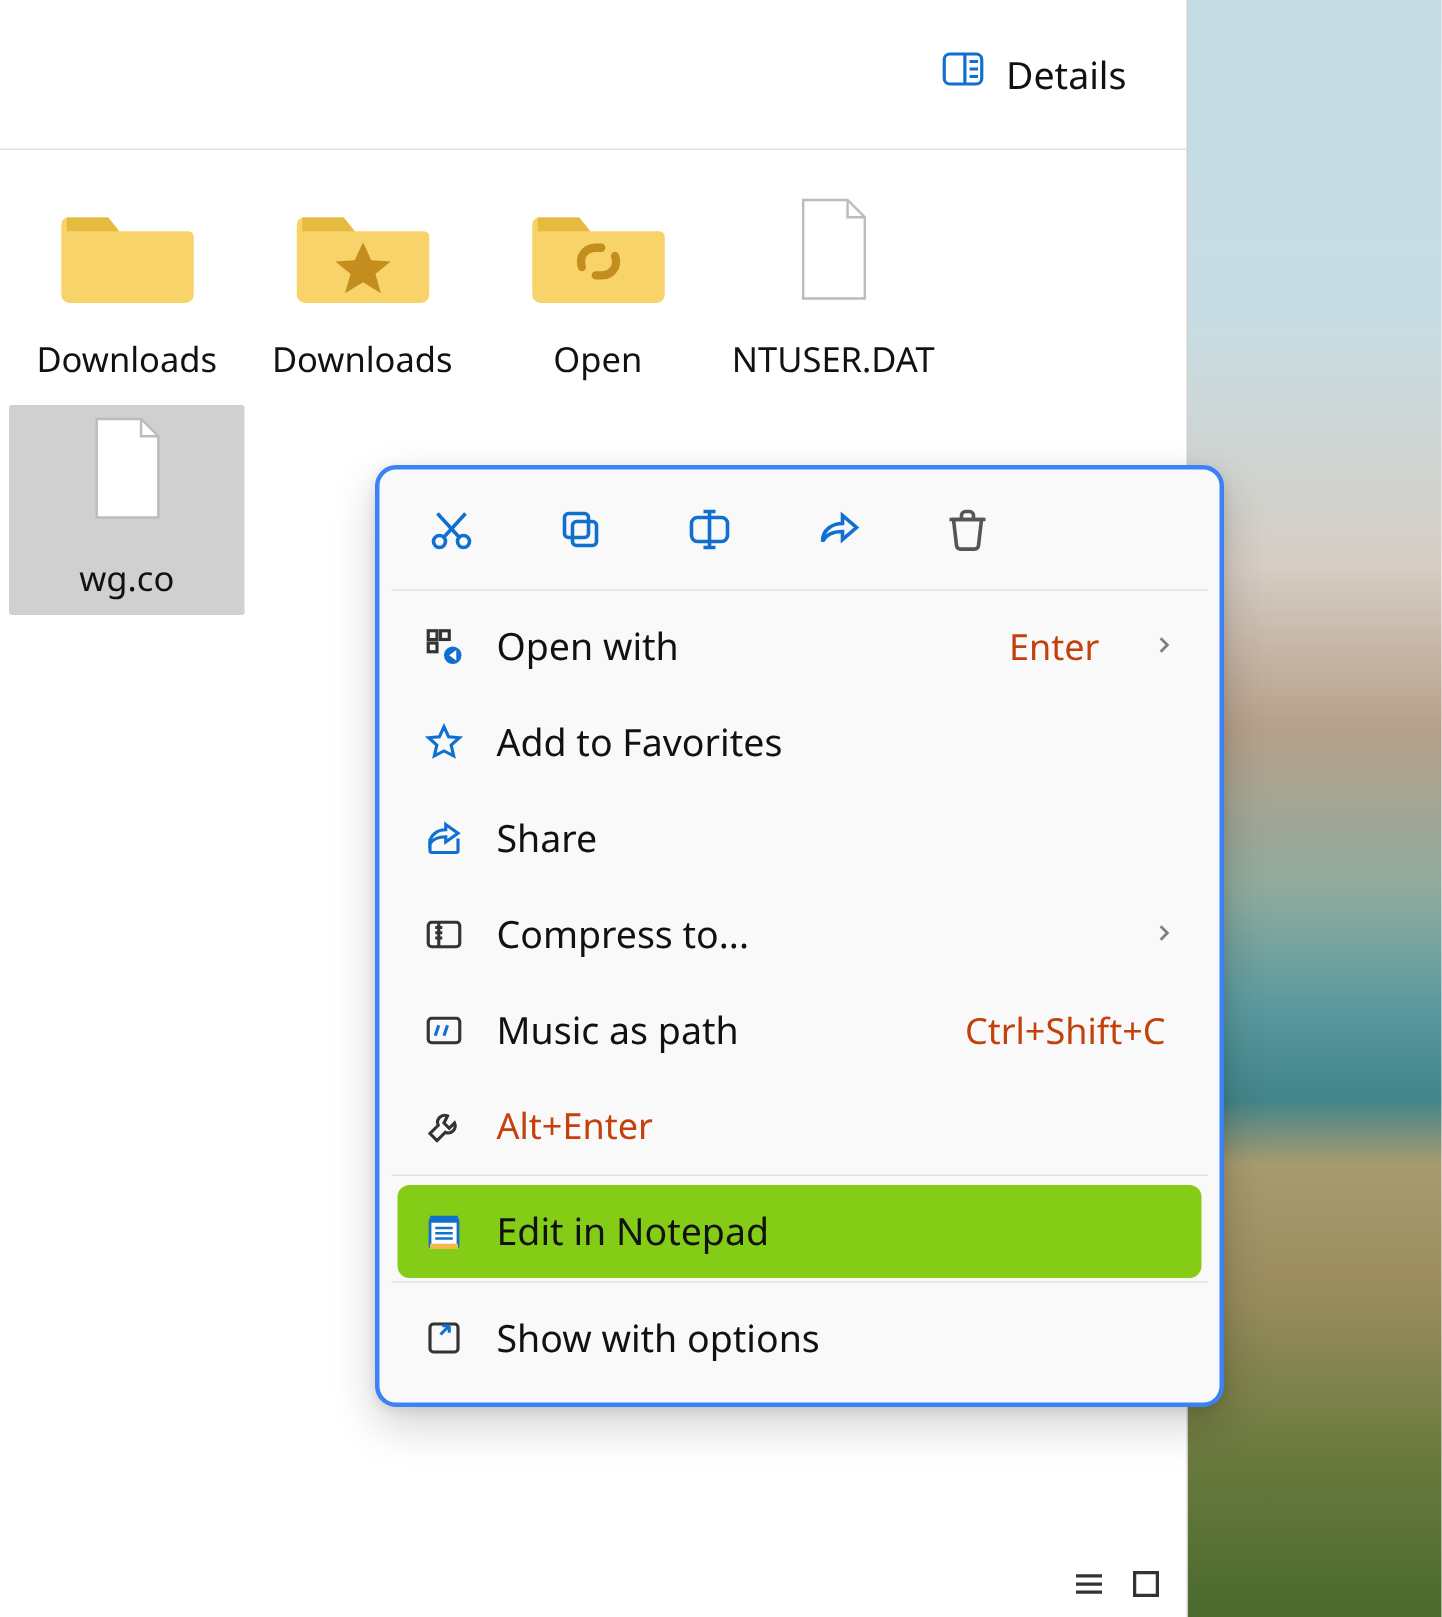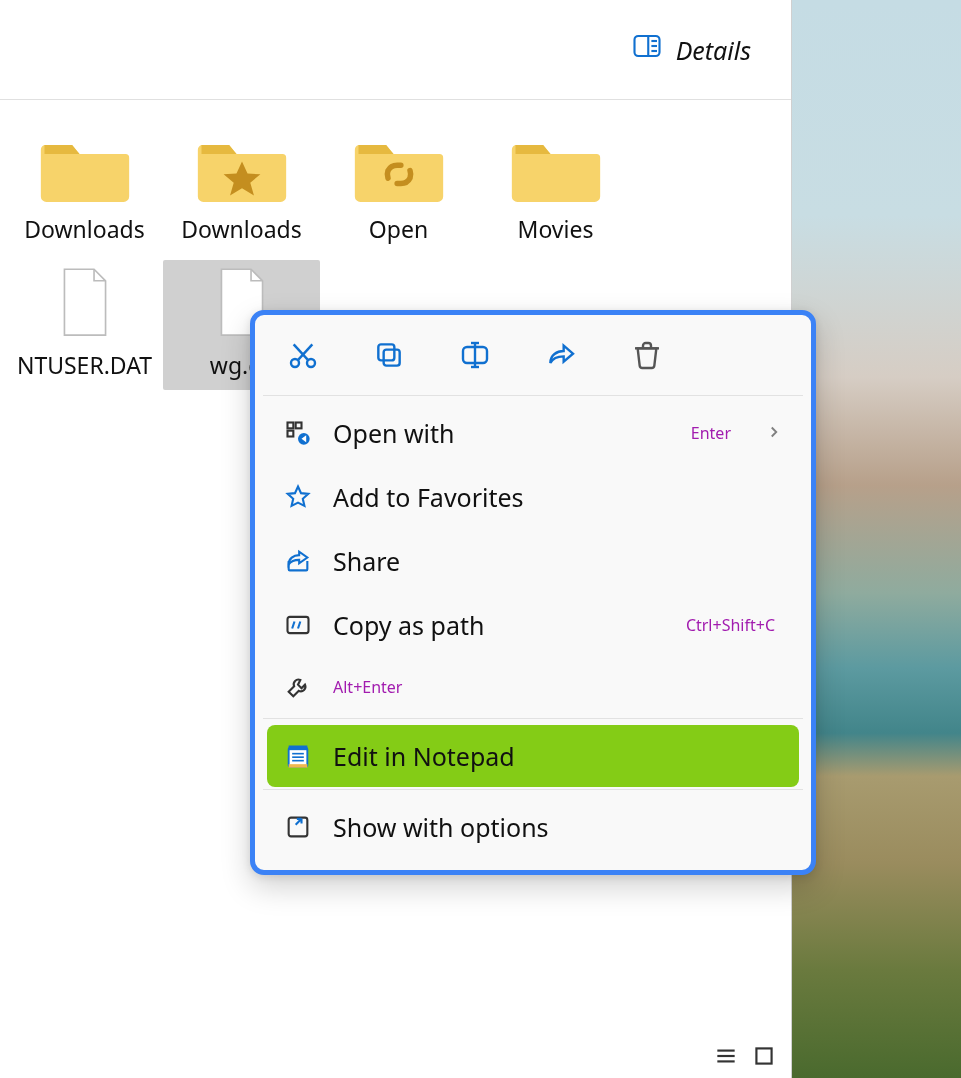--- a/index.html
+++ b/index.html
@@ -41,21 +41,20 @@
     justify-content: flex-end;
     padding-right: 40px;
     gap: 14px;
   }
   .details-btn {
     display: flex;
     align-items: center;
     gap: 14px;
     font-size: 25px;
     color: #111;
-    font-style: italic;
   }
   .content {
     padding: 24px 6px;
     display: flex;
     flex-wrap: wrap;
     align-content: flex-start;
     gap: 0;
   }
   .item {
     width: 157px;
@@ -66,21 +65,21 @@
     margin-bottom: 6px;
   }
   .item.selected {
     background: #d0d0d0;
     border-radius: 2px;
   }
   .item-label {
     font-size: 23px;
     color: #111;
     text-align: left;
-    margin-top: 6px;
+    margin-top: 16px;
     line-height: 1.25;
     word-break: break-word;
   }
   .folder-ico, .file-ico {
     width: 92px;
     height: 74px;
   }
   .statusbar {
     position: absolute;
     bottom: 0; left: 0; right: 0;
@@ -95,21 +94,21 @@
     width: 30px; height: 30px;
     display: flex; align-items: center; justify-content: center;
   }
   
   .ctx {
     position: absolute;
     left: 250px;
     top: 310px;
     width: 566px;
     background: #f9f9f9;
-    border: 5px solid #3b82f6;
+    border: 3px solid #3b82f6;
     border-radius: 14px;
     box-shadow: 0 12px 30px rgba(0,0,0,0.18), 0 2px 8px rgba(0,0,0,0.1);
     z-index: 10;
     padding: 8px 8px 10px;
   }
   .ctx-row-icons {
     display: flex;
     gap: 46px;
     padding: 14px 20px 18px;
   }
@@ -133,21 +132,21 @@
     gap: 20px;
   }
   .ctx-item.hover {
     background: #84cc16;
   }
   .ctx-icon {
     width: 30px; height: 30px; flex: none;
     display: flex; align-items: center; justify-content: center;
   }
   .ctx-label { flex: 1; }
-  .ctx-accel { color: #a21caf; font-size: 16px; margin-right: 8px; }
+  .ctx-accel { color: #c2410c; font-size: 24px; margin-right: 8px; }
   .ctx-chev { color: #808080; font-size: 20px; margin-left: 6px; }
 </style>
 </head>
 <body>
 
 <div class="desktop-bg"></div>
 
 <div class="explorer">
   <div class="toolbar">
     <div class="details-btn">
@@ -194,29 +193,20 @@
             <path fill="#e6b93f" d="M6 16h30l8 10H6z"></path>
             <g fill="none" stroke="#c48e1f" stroke-width="6" stroke-linecap="round">
               <path d="M38 52a12 12 0 0 1 0-8c2-4 6-6 10-6h4"></path>
               <path d="M62 44a12 12 0 0 1 0 8c-2 4-6 6-10 6h-4"></path>
             </g>
           </svg>
       </span>
       <div class="item-label">Open</div>
     </div>
 
-    <div class="item">
-      <span>
-        <svg class="folder-ico" viewBox="0 0 100 80">
-            <path fill="#f7d36a" d="M6 16h30l8 10h50a4 4 0 0 1 4 4v42a6 6 0 0 1-6 6H8a6 6 0 0 1-6-6V22a6 6 0 0 1 4-6z"></path>
-            <path fill="#e6b93f" d="M6 16h30l8 10H6z"></path>
-          </svg>
-      </span>
-      <div class="item-label">Movies</div>
-    </div>
 
 
     <div class="item">
       <span>
         <svg class="file-ico" viewBox="0 0 70 90">
             <path fill="#fff" stroke="#bcbcbc" stroke-width="2" d="M10 4h36l14 14v66H10z"></path>
             <path fill="none" stroke="#bcbcbc" stroke-width="2" d="M46 4v14h14"></path>
           </svg>
       </span>
       <div class="item-label">NTUSER.DAT</div>
@@ -330,29 +320,46 @@
   <div class="ctx-item">
     <span class="ctx-icon">
       <svg viewBox="0 0 24 24" width="28" height="28" fill="none" stroke="#1070d0" stroke-width="1.8">
           <path d="M4 12v7a1 1 0 0 0 1 1h14a1 1 0 0 0 1-1v-7"></path>
           <path d="M4 15c0-5 4-8 9-8V4l7 5-7 5v-3c-4 0-7 1-9 4z"></path>
         </svg>
     </span>
     <span class="ctx-label">Share</span>
   </div>
 
+  <div class="ctx-item">
+    <span class="ctx-icon">
+      <svg viewBox="0 0 24 24" width="28" height="28" fill="none" stroke="#333" stroke-width="1.8">
+          <rect x="3" y="5" width="18" height="14" rx="2"></rect>
+          <line x1="9" y1="5" x2="9" y2="19"></line>
+          <line x1="7" y1="8" x2="11" y2="8"></line>
+          <line x1="7" y1="11" x2="11" y2="11"></line>
+          <line x1="7" y1="14" x2="11" y2="14"></line>
+        </svg>
+    </span>
+    <span class="ctx-label">Compress to...</span>
+    <span class="ctx-chev">
+      <svg viewBox="0 0 24 24" width="18" height="18" fill="none" stroke="#808080" stroke-width="2.5">
+          <polyline points="9 6 15 12 9 18"></polyline>
+        </svg>
+    </span>
+  </div>
 
   <div class="ctx-item">
     <span class="ctx-icon">
       <svg viewBox="0 0 24 24" width="28" height="28" fill="none" stroke="#333" stroke-width="1.8">
           <rect x="3" y="5" width="18" height="14" rx="2"></rect>
           <path d="M7 15l2-6M12 15l2-6" stroke="#1070d0"></path>
         </svg>
     </span>
-    <span class="ctx-label">Copy as path</span>
+    <span class="ctx-label">Music as path</span>
     <span class="ctx-accel">Ctrl+Shift+C</span>
   </div>
 
   <div class="ctx-item">
     <span class="ctx-icon">
       <svg viewBox="0 0 24 24" width="28" height="28" fill="none" stroke="#333" stroke-width="1.8">
           <path d="M14 6a4 4 0 0 0-5.3 5.3L4 16l4 4 4.7-4.7A4 4 0 0 0 18 10l-3 3-3-3z"></path>
         </svg>
     </span>
     <span class="ctx-accel">Alt+Enter</span>

